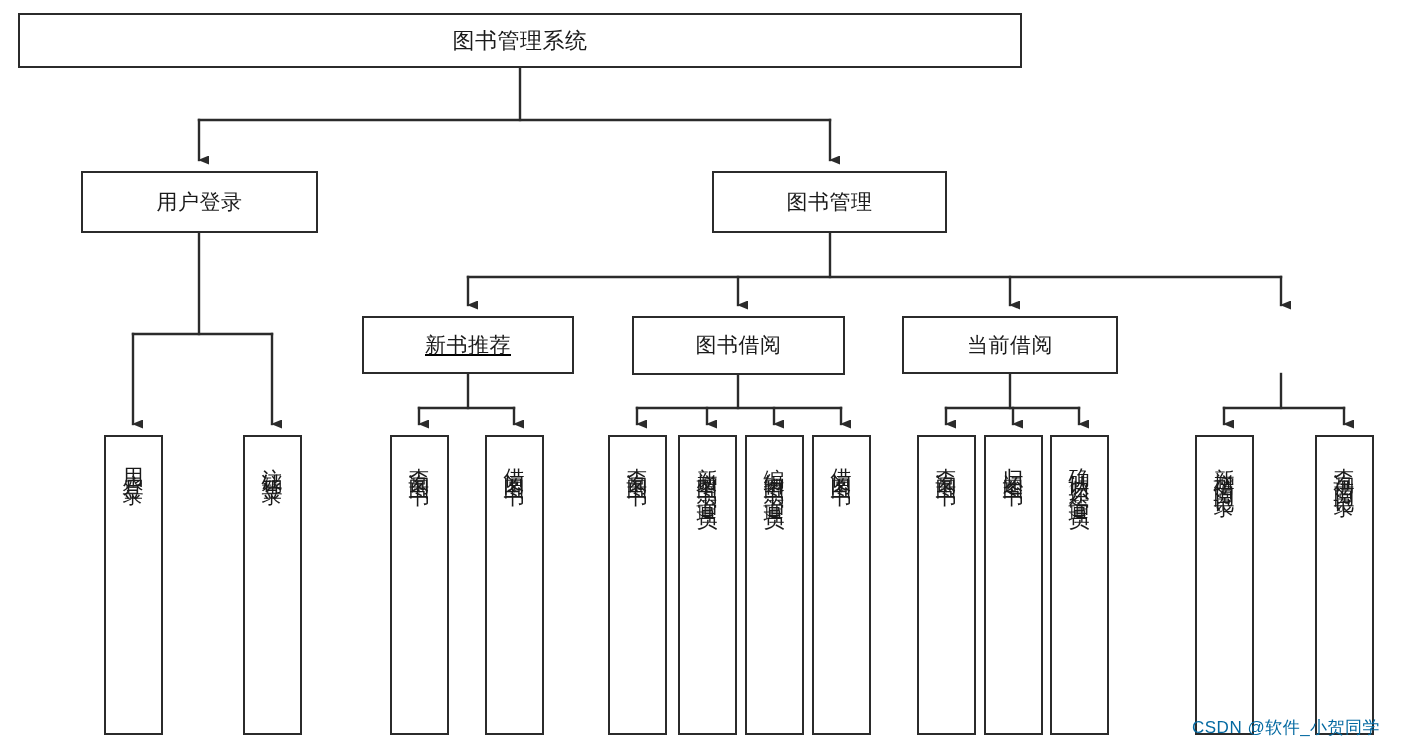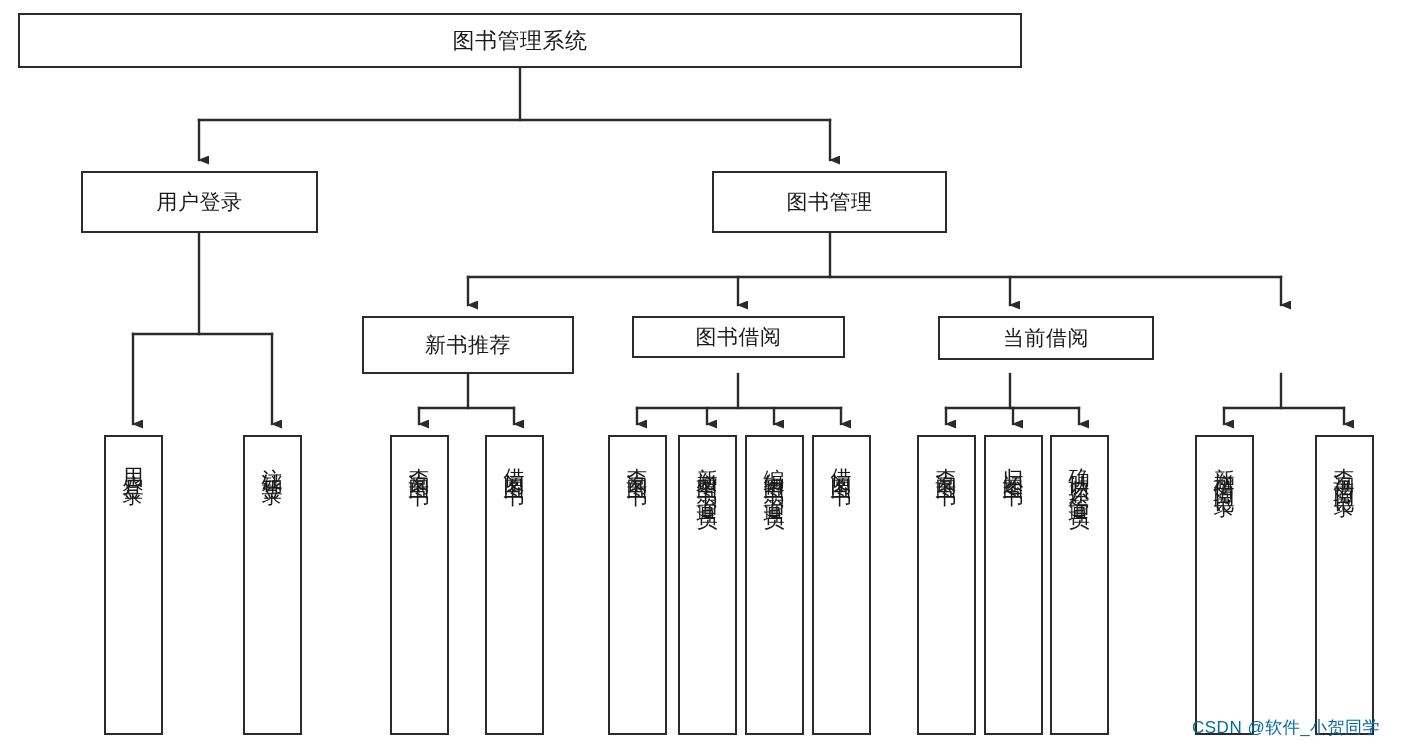--- a/index.html
+++ b/index.html
@@ -147,27 +147,27 @@
     <span class="node-label">图书管理系统</span>
   </div>
 
   <div class="node-box horizontal" style="left:81px; top:171px; width:237px; height:62px;">
     <span class="node-label">用户登录</span>
   </div>
   <div class="node-box horizontal" style="left:712px; top:171px; width:235px; height:62px;">
     <span class="node-label">图书管理</span>
   </div>
 
-  <div class="node-box horizontal" style="left:362px; top:316px; width:212px; height:58px;">
+  <div class="node-box horizontal" style="left:362px; top:316px; width:212px; height:58px;text-decoration:underline;">
     <span class="node-label">新书推荐</span>
   </div>
-  <div class="node-box horizontal" style="left:632px; top:316px; width:213px; height:42px;">
+  <div class="node-box horizontal" style="left:632px; top:316px; width:213px; height:59px;">
     <span class="node-label">图书借阅</span>
   </div>
-  <div class="node-box horizontal" style="left:902px; top:316px; width:216px; height:44px;margin-left:36px;">
+  <div class="node-box horizontal" style="left:902px; top:316px; width:216px; height:58px;">
     <span class="node-label">当前借阅</span>
   </div>
 
   <div class="node-box vertical" style="left:104px; top:435px; width:59px; height:300px;">
     <span class="node-label">用户登录</span>
   </div>
   <div class="node-box vertical" style="left:243px; top:435px; width:59px; height:300px;">
     <span class="node-label">注销登录</span>
   </div>
   <div class="node-box vertical" style="left:390px; top:435px; width:59px; height:300px;">

